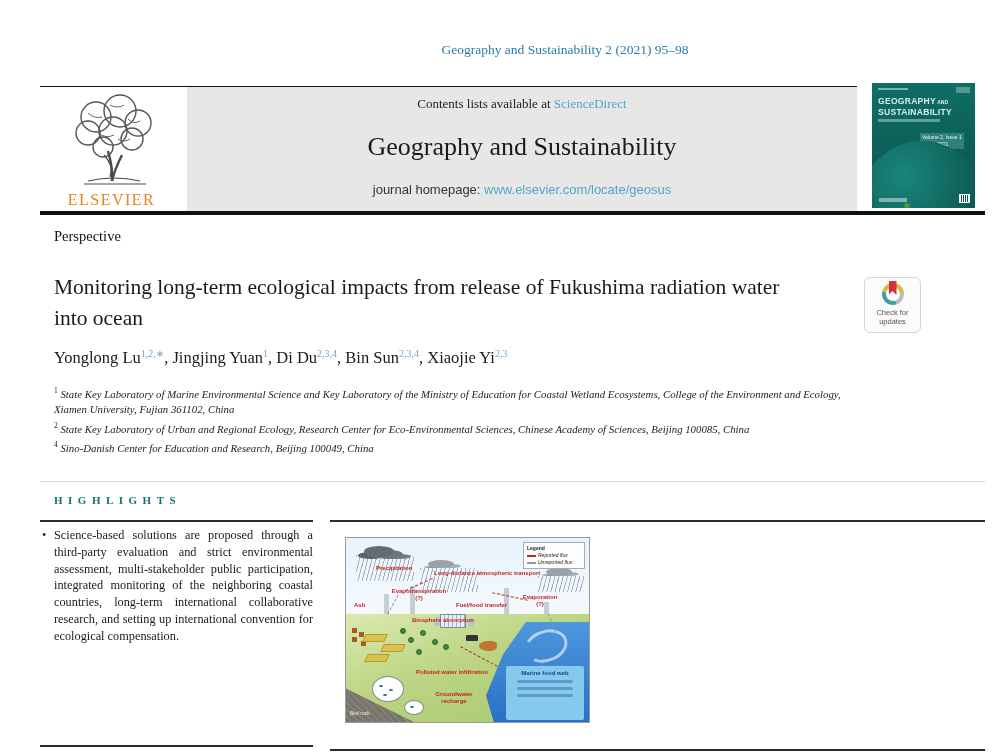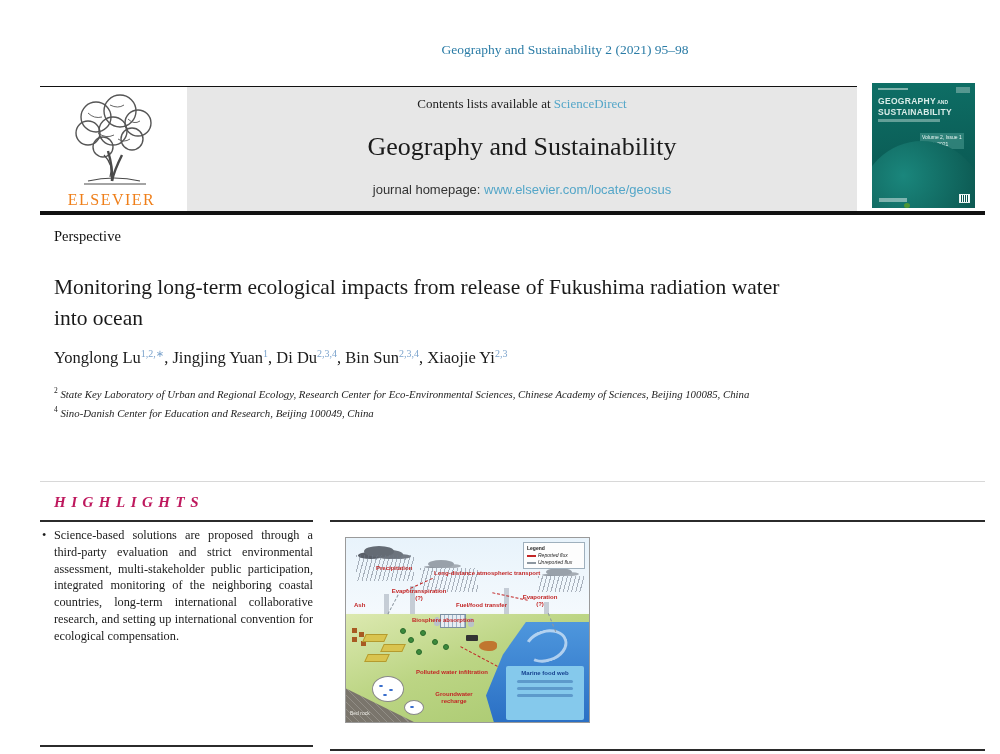--- a/index.html
+++ b/index.html
@@ -61,21 +61,21 @@
 
   .authors { position:absolute; top:347px; left:54px; font-size:16.5px; color:#1a1a1a; }
   .authors sup { font-size:10px; color:#7ba3cc; }
   .affils { position:absolute; top:383px; left:54px; width:800px; font-style:italic;
             font-size:10.8px; color:#222; line-height:15.5px; }
   .affils sup { font-style:normal; font-size:7.5px; }
 
   .rule-light { position:absolute; top:481px; left:40px; width:945px; height:1px; background:#d8d8d8; }
 
   
-  .col-head { position:absolute; font-size:15px; font-weight:600; color:#be185d; letter-spacing:5.5px;font-style:italic; }
+  .col-head { position:absolute; font-size:11px; font-weight:600; color:#0f766e; letter-spacing:5.5px; }
   .hl-head { top:494px; left:54px; }
   .ga-head { top:494px; left:332px; word-spacing:8px; }
   .hl-rule { position:absolute; top:520px; left:40px; width:273px; height:1.5px; background:#2b2b2b; }
   .ga-rule { position:absolute; top:520px; left:330px; width:655px; height:1.5px; background:#2b2b2b; }
   .hl-rule-b { position:absolute; top:745px; left:40px; width:273px; height:1.5px; background:#2b2b2b; }
   .ga-rule-b { position:absolute; top:749px; left:330px; width:655px; height:1.5px; background:#2b2b2b; }
 
   .highlights { position:absolute; top:527px; left:40px; width:273px; list-style:none; }
   .highlights li { position:relative; padding-left:14px; font-size:12.3px; line-height:16.8px;
                    text-align:justify; color:#1a1a1a; }
@@ -195,26 +195,36 @@
     <div class="cover-botline"></div>
     <div class="cover-barcode"></div>
   </div>
 
   <div class="rule-thick"></div>
 
   <div class="perspective">Perspective</div>
 
   <h1 class="art-title">Monitoring long-term ecological impacts from release of Fukushima radiation water into ocean</h1>
 
+  <div class="badge">
+    <div class="cm-ring">
+      <div class="cm-mark"></div>
+    </div>
+    <div class="badge-text">
+      <span>Check for</span><br>
+      <span>updates</span>
+    </div>
+  </div>
 
   <div class="authors">
     <span class="author"><span>Yonglong Lu</span><sup>1,2,∗</sup><span>, </span></span><span class="author"><span>Jingjing Yuan</span><sup>1</sup><span>, </span></span><span class="author"><span>Di Du</span><sup>2,3,4</sup><span>, </span></span><span class="author"><span>Bin Sun</span><sup>2,3,4</sup><span>, </span></span><span class="author"><span>Xiaojie Yi</span><sup>2,3</sup><span></span></span>
   </div>
 
   <div class="affils">
+    <div class="aff"><sup>1</sup><span> State Key Laboratory of Marine Environmental Science and Key Laboratory of the Ministry of Education for Coastal Wetland Ecosystems, College of the Environment and Ecology, Xiamen University, Fujian 361102, China</span></div>
     <div class="aff"><sup>2</sup><span> State Key Laboratory of Urban and Regional Ecology, Research Center for Eco-Environmental Sciences, Chinese Academy of Sciences, Beijing 100085, China</span></div>
     <div class="aff"><sup>4</sup><span> Sino-Danish Center for Education and Research, Beijing 100049, China</span></div>
   </div>
 
   <div class="rule-light"></div>
 
   <div class="col-head hl-head">HIGHLIGHTS</div>
   <div class="hl-rule"></div>
   <div class="ga-rule"></div>
 

